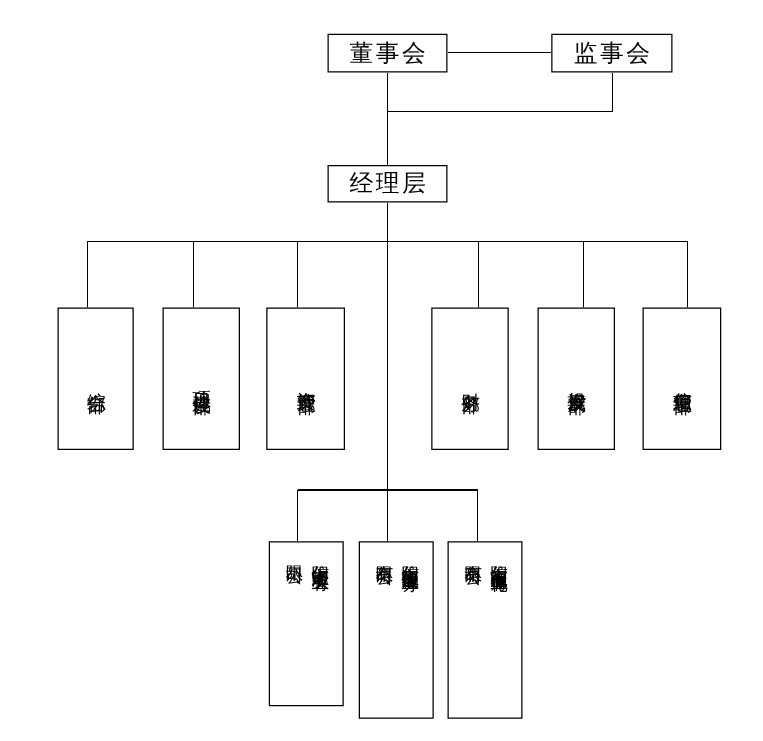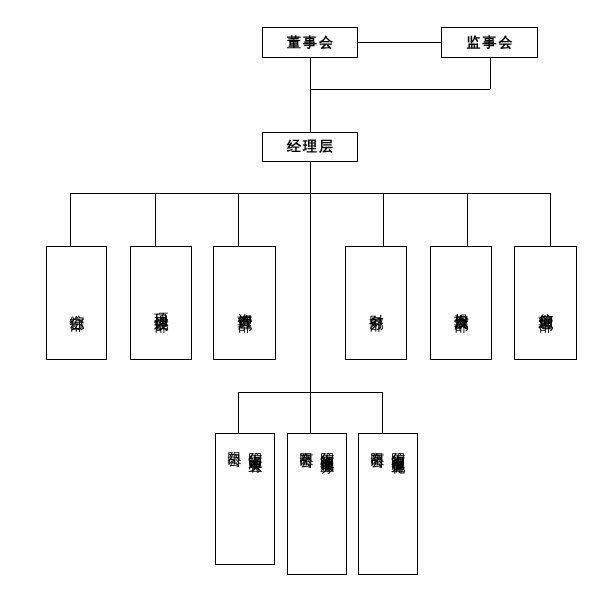--- a/index.html
+++ b/index.html
@@ -25,25 +25,24 @@
   .node {
     position: absolute;
     box-sizing: border-box;
     border: 1px solid #000000;
     background: #ffffff;
     display: flex;
     align-items: center;
     justify-content: center;
   }
   .node.h {
-    font-size: 14px;
+    font-size: 19px;
     letter-spacing: 2px;
     text-indent: 2px; 
     white-space: nowrap;
-    font-weight: bold;
   }
   .node.v .vtext {
     writing-mode: vertical-rl;
     text-orientation: upright;
     font-size: 15px;
     line-height: 1;
     letter-spacing: 1px;
     white-space: nowrap;
   }
   .node.sub {

